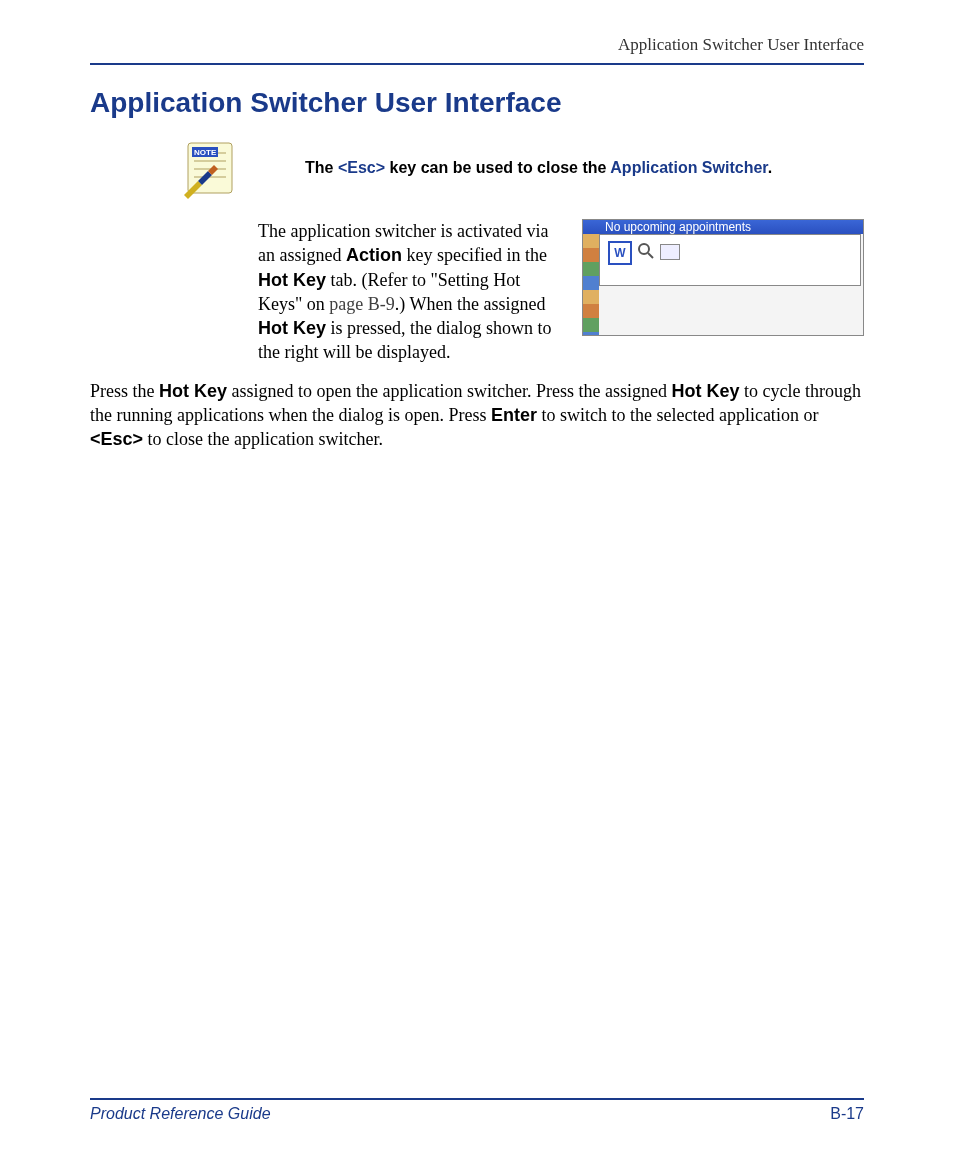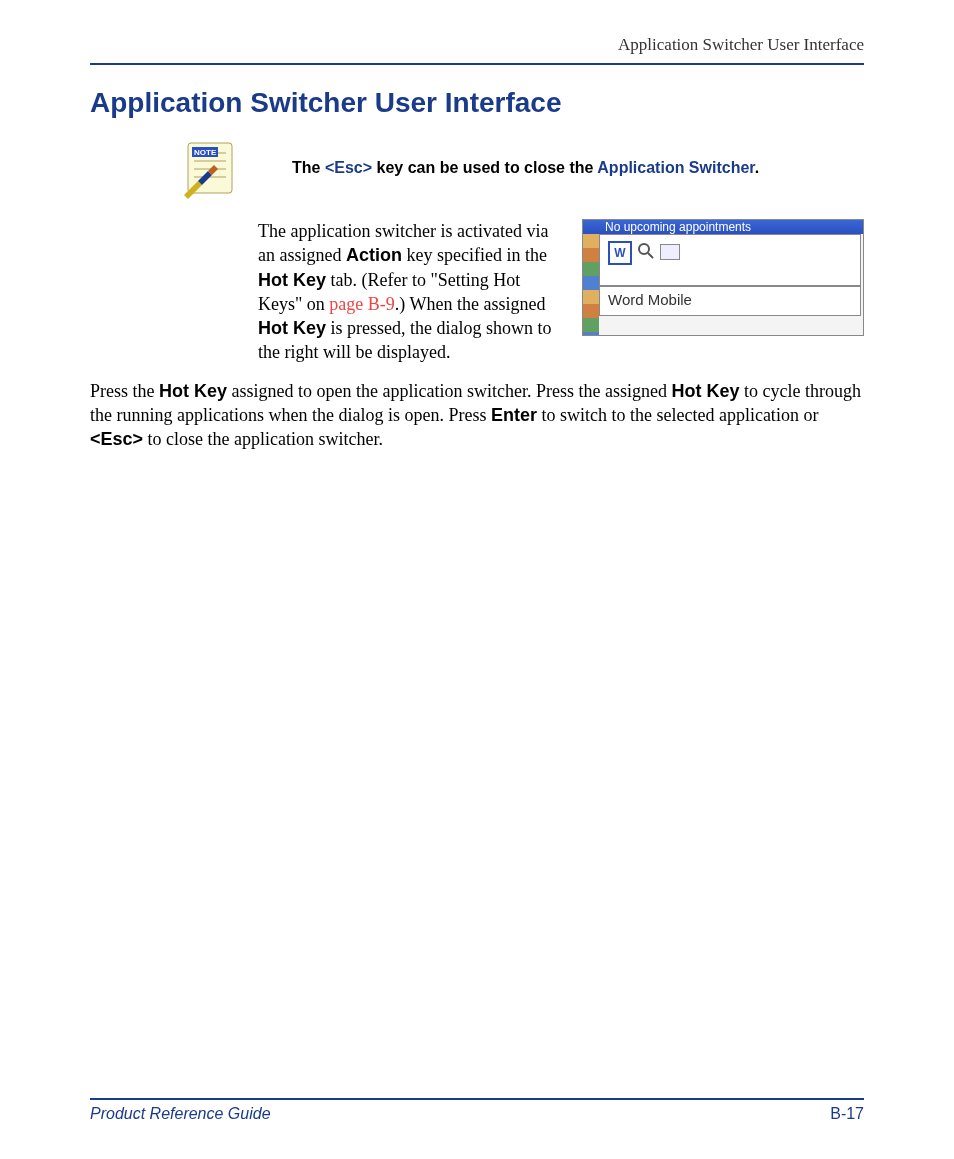--- a/index.html
+++ b/index.html
@@ -52,21 +52,21 @@
   }
   .note-icon {
     width: 60px;
     height: 62px;
     flex: 0 0 auto;
   }
   .note-text {
     font-family: Arial, Helvetica, sans-serif;
     font-weight: bold;
     font-size: 16px;
-    margin-left: 8px;
+    margin-left: 21px;
   }
   .note-text .esc, .note-text .appsw {
     color: #1a3a8a;
   }
   .two-col {
     display: flex;
     gap: 28px;
     margin-left: 168px;
     margin-bottom: 14px;
   }
@@ -77,21 +77,21 @@
   }
   .two-col .right {
     flex: 0 0 280px;
   }
   .bold-sans {
     font-family: Arial, Helvetica, sans-serif;
     font-weight: bold;
     margin-top: 24px;
   }
   .link {
-    color: #ef4444;
+    color: #404040;
   }
   .screenshot {
     border: 1px solid #888;
     background: #f4f4f4;
     width: 280px;
     height: 115px;
     position: relative;
     overflow: hidden;
   }
   .ss-top {
@@ -215,21 +215,20 @@
             <div class="ic word">W</div>
             <div class="ic mag">
               <svg width="18" height="18" viewBox="0 0 18 18">
                   <circle cx="7" cy="7" r="5" fill="none" stroke="#555" stroke-width="2"></circle>
                   <line x1="11" y1="11" x2="16" y2="16" stroke="#555" stroke-width="2"></line>
                 </svg>
             </div>
             <div class="ic doc"></div>
           </div>
         </div>
-        <div class="ss-lower">Word Mobile</div>
       </div>
     </div>
   </div>
 
   <p class="para body-indent">
     <span>Press the </span><span class="bold-sans">Hot Key</span><span> assigned to open the application switcher. Press the assigned </span><span class="bold-sans">Hot Key</span><span> to cycle through the running applications when the dialog is open. Press </span><span class="bold-sans">Enter</span><span> to switch to the selected application or </span><span class="bold-sans">&lt;Esc&gt;</span><span> to close the applica­tion switcher.</span>
   </p>
 </div>
 
 <div class="footer">

